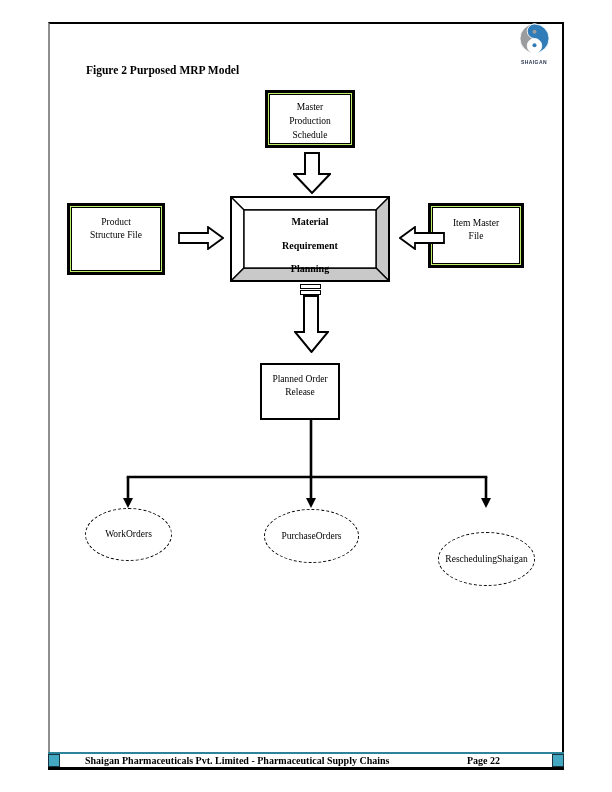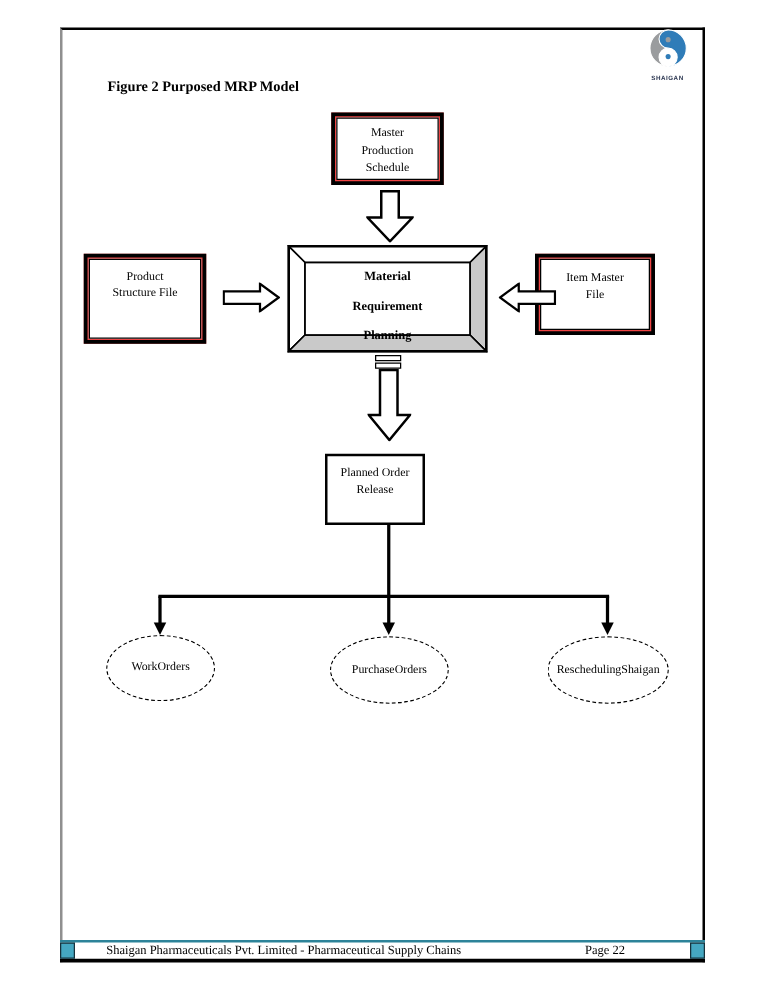--- a/index.html
+++ b/index.html
@@ -10,21 +10,21 @@
   .frame { position:absolute; left:48px; top:22px; width:516px; height:748px;
            border-top:2px solid #000; border-right:2px solid #000; border-left:2px solid #8f8f8f; }
 
   .logo { position:absolute; left:513px; top:23px; width:42px; text-align:center; }
   .logo-brand { margin-top:1px; font-family:"Liberation Sans", sans-serif; font-weight:bold;
                 font-size:5px; letter-spacing:0.4px; color:#2a3550; }
 
   .fig-title { position:absolute; left:86px; top:64px; font-weight:bold; font-size:11.5px; }
 
   
-  .dbox { position:absolute; border:3px solid #000; background:#ef4444; }
+  .dbox { position:absolute; border:3px solid #000; background:#bef264; }
   .dbox .inner { position:absolute; inset:1px; border:1px solid #000; background:#fff;
                  display:flex; flex-direction:column; align-items:center; text-align:center; }
   .mps  { left:265px; top:90px;  width:90px; height:58px; }
   .mps .inner  { font-size:9.5px; line-height:14px; padding-top:5px; }
   .psf  { left:67px;  top:203px; width:98px; height:72px; }
   .psf .inner  { font-size:9.5px; line-height:13px; padding-top:8px; }
   .imf  { left:428px; top:203px; width:96px; height:65px; }
   .imf .inner  { font-size:9.5px; line-height:13px; padding-top:9px; }
 
   .por { position:absolute; left:260px; top:363px; width:80px; height:57px;
@@ -37,26 +37,26 @@
 
   .arrow-svg { position:absolute; }
   .bars { position:absolute; left:300px; top:284px; }
   .bars div { width:21px; height:5px; border:1.4px solid #000; background:#fff; margin-bottom:1px; }
 
   .ellipse { position:absolute; border:1.4px dashed #000; border-radius:50%; background:#fff;
              display:flex; flex-direction:row; align-items:center; justify-content:center;
              text-align:center; font-size:9.5px; line-height:13px; }
   .el-wo { left:85px;  top:508px; width:87px; height:53px; }
   .el-po { left:264px; top:509px; width:95px; height:54px; }
-  .el-rn { left:438px; top:509px; width:97px; height:54px; }
+  .el-rn { left:438px; top:532px; width:97px; height:54px; }
 
   .footer { position:absolute; left:48px; top:752px; width:516px; height:18px; background:#fff;
             border-top:2px solid #2d8399; border-bottom:3px solid #000;
             display:flex; align-items:center; justify-content:space-between;
-            padding:0 64px 0 37px; font-weight:normal; font-size:10px; }
+            padding:0 64px 0 37px; font-weight:bold; font-size:10px; }
   .f-sq { position:absolute; top:0; bottom:0; width:12px; background:#45a8c2; border:1px solid #17323c; }
   .f-sq.left  { left:0; }
   .f-sq.right { right:0; }
 </style>
 </head>
 <body>
 
 <div id="page">
 
   <div class="frame"></div>

